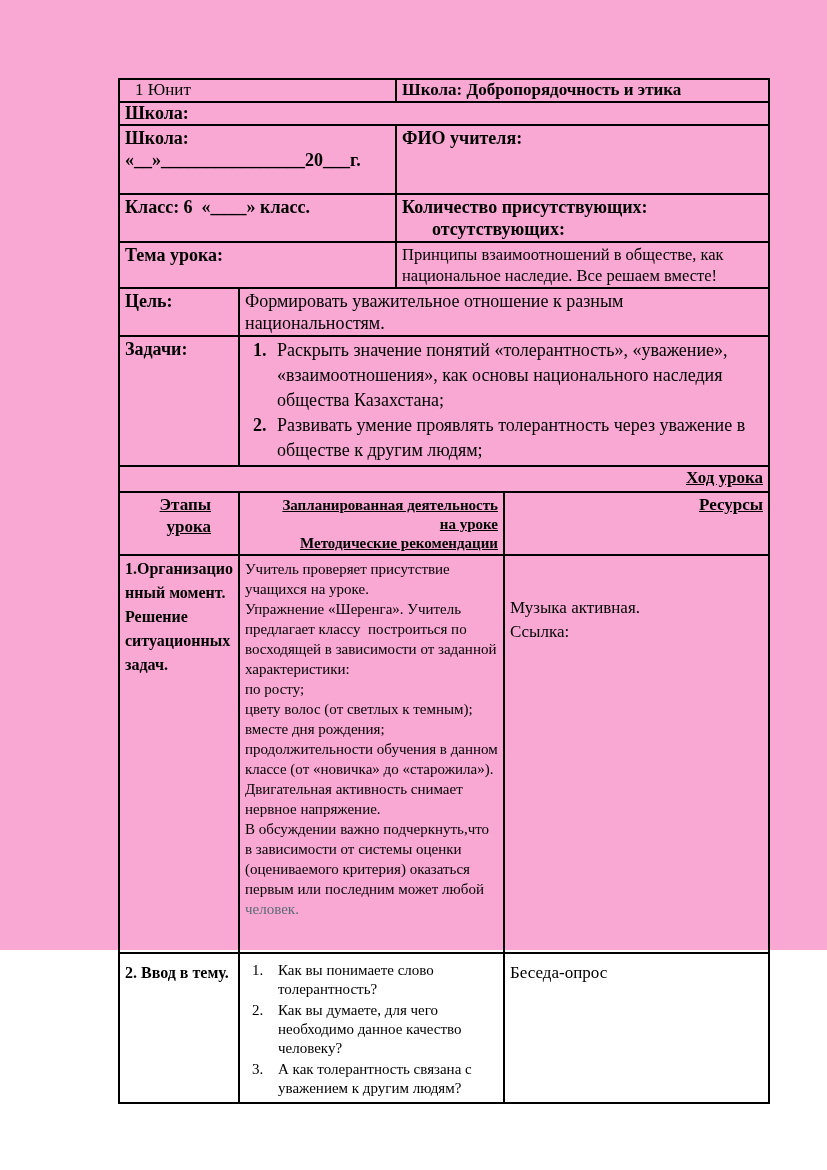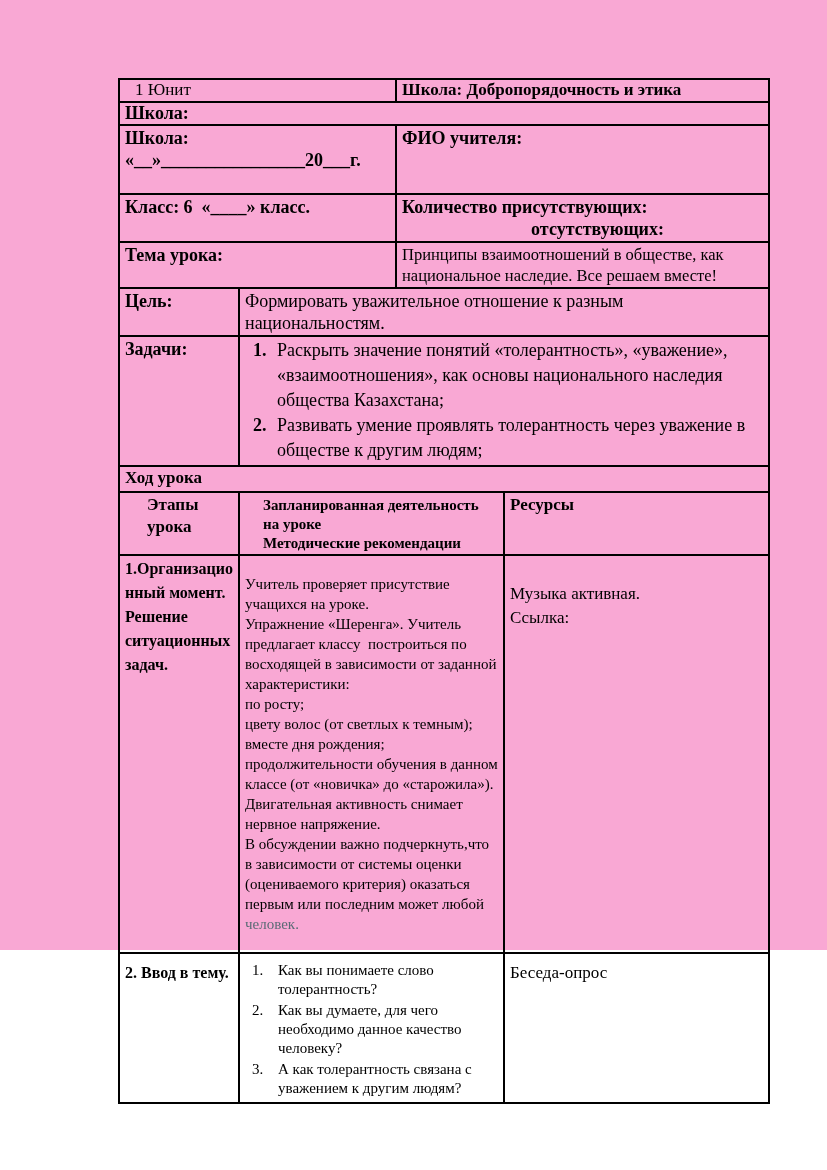--- a/index.html
+++ b/index.html
@@ -16,21 +16,21 @@
     border-collapse:collapse; table-layout:fixed;
   }
   td {
     border:2px solid #000000;
     vertical-align:top;
     padding:1px 5px;
     font-size:18px; line-height:22px;
     overflow:hidden;
   }
   .b { font-weight:bold; }
-  .c { text-align:left; }
+  .c { text-align:right;text-decoration:underline; }
   .pre { white-space:pre-wrap; }
   .brk { overflow-wrap:break-word; word-wrap:break-word; }
 
   tr.r-unit   { height:23px; }
   tr.r-unit td { font-size:17px; line-height:20px; padding-top:0; }
   td.unit-cell { padding-left:15px; }
   tr.r-school { height:22px; }
   tr.r-school td { line-height:20px; padding-top:0; }
   tr.r-date   { height:69px; }
   tr.r-class  { height:46px; }
@@ -44,28 +44,28 @@
   tr.r-hod    { height:26px; }
   tr.r-hod td { font-size:17px; line-height:22px; padding-top:0; }
   tr.r-head   { height:56px; }
   .stages-head { width:64px; margin:0 auto; font-size:17px; line-height:22px; }
   td.activity-head { font-size:15px; line-height:19px; padding-top:3px;padding-left:23px; }
   td.resources-head { font-size:17px; line-height:21px; }
 
   tr.r-stage1 { height:398px; }
   tr.r-stage2 { height:150px; }
   td.stage-name { font-weight:bold; font-size:16px; line-height:24px; }
-  td.stage-body { font-size:15px; line-height:20px; padding-top:18px; }
+  td.stage-body { font-size:15px; line-height:20px; padding-top:3px; }
   td.stage-res  { font-size:17px; line-height:24px; }
-  td.stage1-res { padding-top:26px; }
+  td.stage1-res { padding-top:40px; }
   td.stage2-cell { padding-top:7px;border-radius:8px; }
   .q { display:flex; line-height:19px; margin-bottom:2px; }
   .q-num { flex:0 0 26px; margin-left:7px; }
   .q-text { flex:1; }
-  .absent-line { text-align:center; padding-left:30px; }
+  .absent-line { padding-left:30px; }
 </style>
 </head>
 <body>
 
 <div class="page">
   <table class="doc">
     <colgroup>
       <col style="width:120px">
         <col style="width:157px">
         <col style="width:108px">

